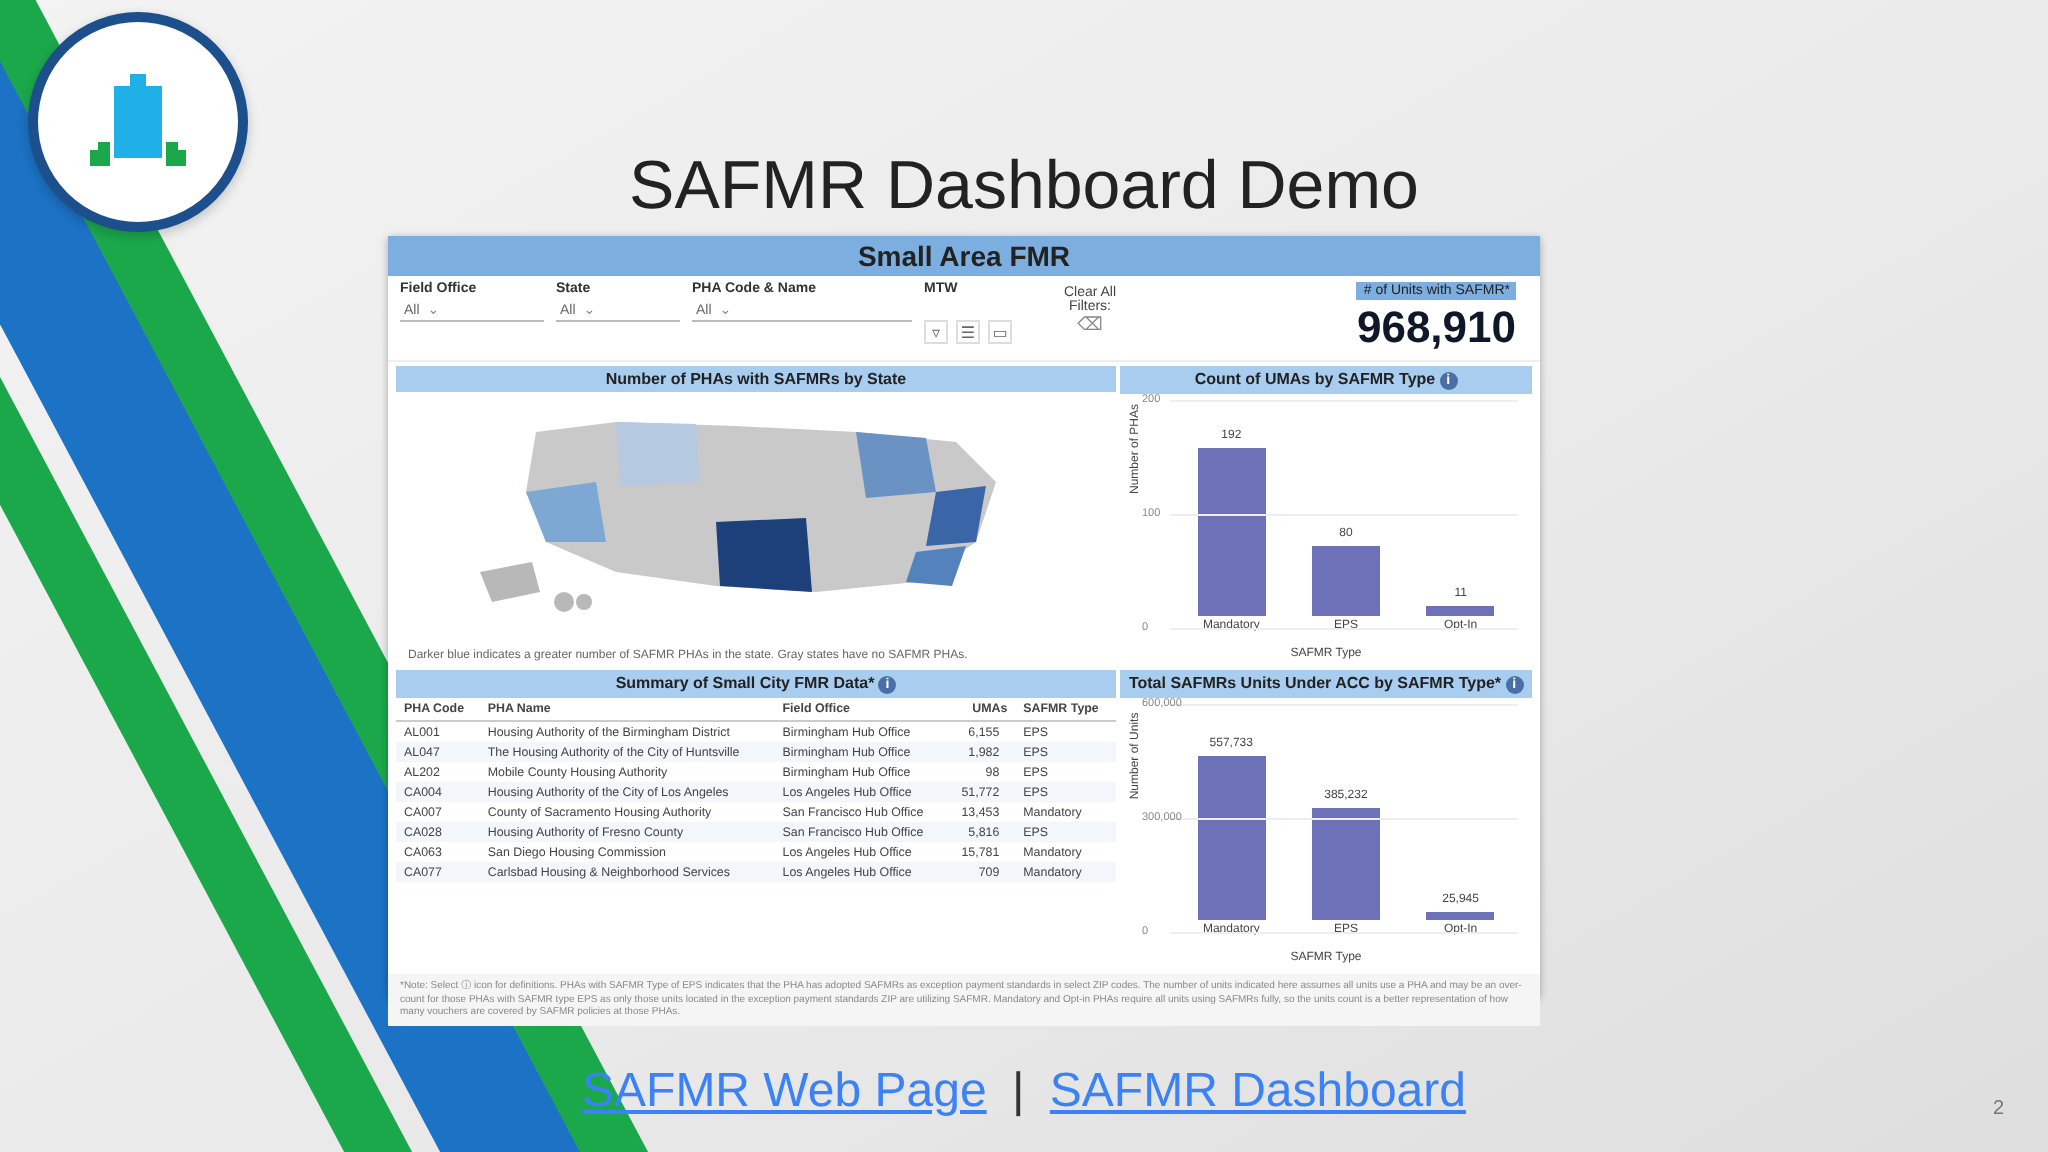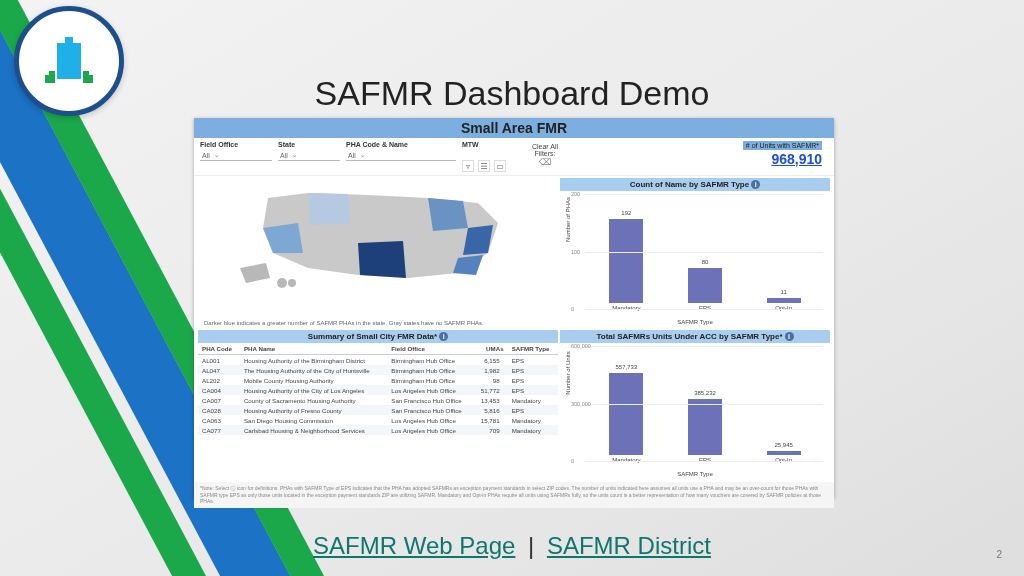--- a/index.html
+++ b/index.html
@@ -20,39 +20,39 @@
     border-radius:50%; background:#fff; border:5px solid #1c4f8b;
     display:flex; align-items:center; justify-content:center;
     box-shadow:0 2px 6px rgba(0,0,0,.2);
   }
   .seal svg { width:60px; height:60px; }
 
   .slide-title { position:absolute; top:74px; left:0; right:0; text-align:center; font-size:34px; color:#222; font-weight:400; }
   .page-num { position:absolute; right:22px; bottom:16px; font-size:10px; color:#777; }
 
   .footer-links { position:absolute; bottom:16px; left:0; right:0; text-align:center; font-size:24px; }
-  .footer-links a { color:#0f766e; }
+  .footer-links a { color:#3b82f6; }
   .footer-links .sep { color:#333; margin:0 6px; }
 
   .dashboard {
-    position:absolute; top:118px; left:194px; width:640px; height:380px;
+    position:absolute; top:118px; left:194px; width:576px; height:380px;
     background:#fff; box-shadow:0 1px 4px rgba(0,0,0,.3);
     font-size:7px; color:#333;
   }
   .db-title { background:#7daee0; color:#222; text-align:center; font-size:14px; font-weight:600; padding:2px 0; }
   .filters { display:flex; align-items:flex-start; padding:3px 6px; gap:6px; border-bottom:1px solid #eee;}
   .filter { display:flex; flex-direction:column; }
   .filter label { font-weight:bold; font-size:7px; margin-bottom:2px;}
   .filter .sel { display:flex; align-items:center; gap:4px; border-bottom:1px solid #bbb; padding:1px 2px; min-width:40px; font-size:7px; color:#666;}
   .mtw-icons { display:flex; gap:4px; align-items:center; padding-top:10px;}
   .mtw-icons span { width:12px; height:12px; display:inline-flex; align-items:center; justify-content:center; border:1px solid #ddd; font-size:8px; color:#666;}
   .clear-all { font-size:7px; color:#444; text-align:center; padding-top:2px;}
   .big-metric { margin-left:auto; text-align:right; padding-right:6px;}
   .big-metric .lbl { background:#7daee0; font-size:7px; padding:1px 3px; display:block; margin-bottom:1px; color:#222;}
-  .big-metric .val { font-size:14px; font-weight:bold; color:#1d4ed8;text-decoration:underline;}
+  .big-metric .val { font-size:22px; font-weight:bold; color:#0f172a;}
 
   .panels { display:grid; grid-template-columns: 360px 1fr; grid-template-rows: 150px 150px; gap:2px; padding:2px 4px;}
   .panel { display:flex; flex-direction:column; }
   .panel-header { background:#a8cdef; text-align:center; font-size:8px; font-weight:600; padding:2px 0; color:#222;}
   .panel-body { flex:1; background:#fff; position:relative; padding:3px; }
   .info-icon { display:inline-block; width:9px; height:9px; border-radius:50%; background:#4a6fa5; color:#fff; font-size:7px; text-align:center; line-height:9px; margin-left:2px;}
 
   .map-note { position:absolute; bottom:2px; left:6px; right:6px; font-size:6px; color:#666; }
   .map-svg { display:block; margin:2px auto; }
 
@@ -142,39 +142,40 @@
     </div>
     <div class="big-metric">
       <span class="lbl"># of Units with SAFMR*</span>
       <span class="val">968,910</span>
     </div>
   </div>
 
   <div class="panels">
 
     <div class="panel">
+      <div class="panel-header">Number of PHAs with SAFMRs by State</div>
       <div class="panel-body">
         <svg class="map-svg" width="300" height="110" viewBox="0 0 300 110">
           <path d="M40,15 L80,10 L140,12 L200,15 L250,20 L270,40 L260,70 L230,90 L180,95 L130,92 L80,85 L45,70 L35,45 Z" fill="#c9c9c9"></path>
           <path d="M35,45 L70,40 L75,70 L45,70 Z" fill="#7ea8d4"></path>
           <path d="M130,60 L175,58 L178,95 L132,92 Z" fill="#1d3f7a"></path>
           <path d="M200,15 L235,18 L240,45 L205,48 Z" fill="#6a93c4"></path>
           <path d="M240,45 L265,42 L260,70 L235,72 Z" fill="#3a66a8"></path>
           <path d="M230,75 L255,72 L248,92 L225,90 Z" fill="#5482bd"></path>
           <path d="M80,10 L120,11 L122,40 L82,42 Z" fill="#b5c9e0"></path>
           <path d="M12,85 L38,80 L42,95 L18,100 Z" fill="#b8b8b8"></path>
           <circle cx="54" cy="100" r="5" fill="#b8b8b8"></circle>
           <circle cx="64" cy="100" r="4" fill="#b8b8b8"></circle>
         </svg>
         <div class="map-note">Darker blue indicates a greater number of SAFMR PHAs in the state. Gray states have no SAFMR PHAs.</div>
       </div>
     </div>
 
     <div class="panel">
-      <div class="panel-header"><span>Count of Name by SAFMR Type</span><span class="info-icon">i</span></div>
+      <div class="panel-header"><span>Count of UMAs by SAFMR Type</span><span class="info-icon">i</span></div>
       <div class="panel-body">
         <div class="bar-chart" id="chart-0">
           <div class="y-axis-label">Number of PHAs</div>
           <div class="bar-area">
               <div class="bar-wrap">
                 <div class="bar" style="height:84.48px">
                   <div class="dlabel">192</div>
                 </div>
                 <div class="cat">Mandatory</div>
               </div>
@@ -313,14 +314,14 @@
       </div>
     </div>
   </div>
 
   <div class="footnote">*Note: Select ⓘ icon for definitions. PHAs with SAFMR Type of EPS indicates that the PHA has adopted SAFMRs as exception payment standards in select ZIP codes. The number of units indicated here assumes all units use a PHA and may be an over-count for those PHAs with SAFMR type EPS as only those units located in the exception payment standards ZIP are utilizing SAFMR. Mandatory and Opt-in PHAs require all units using SAFMRs fully, so the units count is a better representation of how many vouchers are covered by SAFMR policies at those PHAs.</div>
 </div>
 
 <div class="footer-links">
   <a href="#">SAFMR Web Page</a>
   <span class="sep">|</span>
-  <a href="#">SAFMR District</a>
+  <a href="#">SAFMR Dashboard</a>
 </div>
 
 </body></html>

